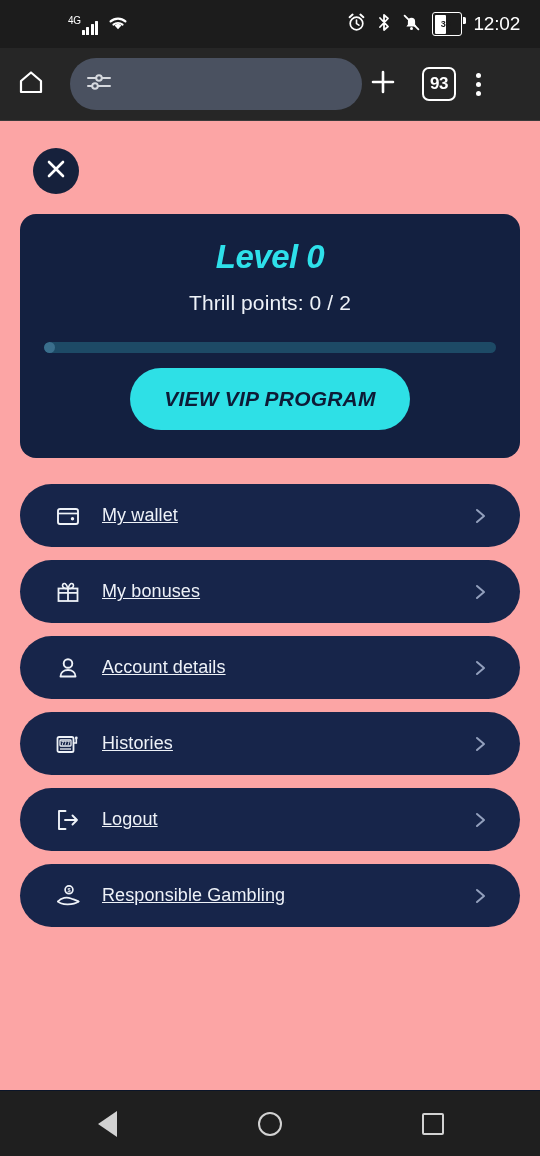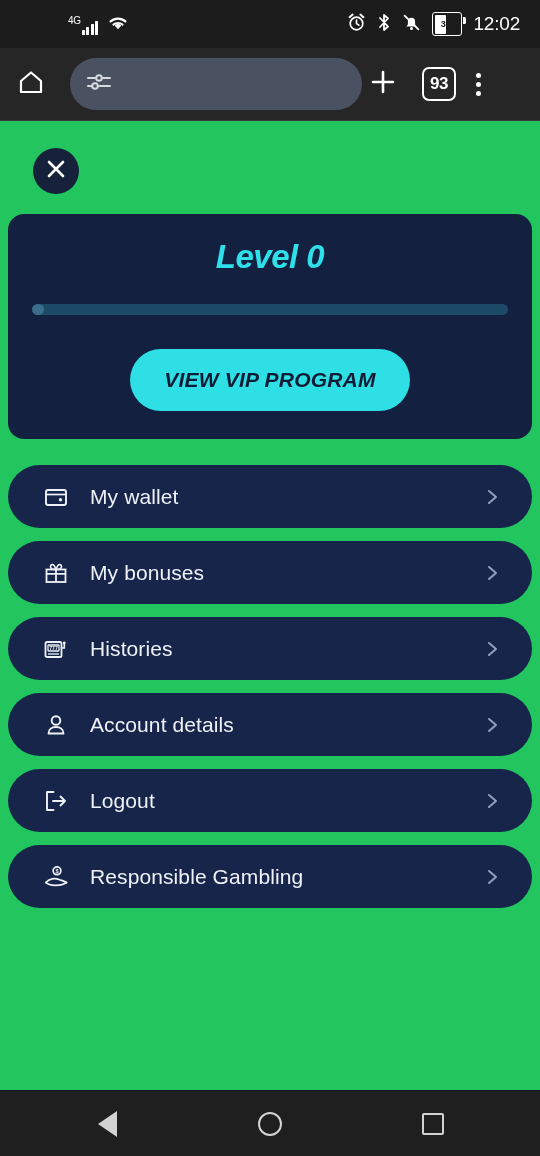--- a/index.html
+++ b/index.html
@@ -179,23 +179,23 @@
   .kebab span {
     width: 5px; height: 5px;
     background: #ffffff;
     border-radius: 50%;
   }
 
   
   .page {
     flex: 1 1 auto;
     position: relative;
-    background: #22c55e;
+    background: #fca5a5;
     overflow: hidden;
-    padding: 0 8px;
+    padding: 0 20px;
   }
 
   .close-btn {
     position: absolute;
     left: 33px;
     top: 27px;
     width: 46px;
     height: 46px;
     border-radius: 50%;
     background: #16213c;
@@ -242,21 +242,21 @@
     background: #3a6e8c;
   }
   .vip-desc {
     margin-top: 27px;
     font-size: 19.5px;
     color: #e6ebf3;
     line-height: 2.35;
     padding: 0 4px;
   }
   .vip-btn {
-    margin: 34px auto 0;
+    margin: 15px auto 0;
     display: block;
     width: 280px;
     height: 62px;
     border: none;
     border-radius: 31px;
     background: #2ee0e6;
     color: #0d1b36;
     font-family: "Liberation Sans", sans-serif;
     font-size: 21px;
     font-weight: bold;
@@ -285,23 +285,24 @@
   .menu-icon {
     flex: 0 0 auto;
     width: 28px;
     height: 28px;
     display: flex;
     align-items: center;
     justify-content: center;
   }
   .menu-label {
     flex: 1 1 auto;
-    font-size: 21px;
+    font-size: 18px;
     color: #eef2f8;
     letter-spacing: 0.1px;
+    text-decoration: underline;
   }
   .menu-chev {
     flex: 0 0 auto;
     display: flex;
     align-items: center;
     justify-content: center;
     width: 24px;
     height: 24px;
   }
 
@@ -433,20 +434,21 @@
     <div class="close-btn">
       <span>
         <svg width="22" height="22" viewBox="0 0 22 22">
           <path d="M4 4 L18 18 M18 4 L4 18" stroke="#fff" stroke-width="2.6" stroke-linecap="round"></path>
         </svg>
       </span>
     </div>
 
     <div class="vip-card">
       <div class="vip-level">Level 0</div>
+      <div class="vip-points">Thrill points: 0 / 2</div>
       <div class="progress-track">
         <div class="progress-fill" style="width: 2.5%;"></div>
       </div>
       <button class="vip-btn">VIEW VIP PROGRAM</button>
     </div>
 
     <div class="menu">
 
       <div class="menu-row">
         <span class="menu-icon">
@@ -467,20 +469,35 @@
       <div class="menu-row">
         <span class="menu-icon">
           <svg width="26" height="26" viewBox="0 0 26 26">
             <rect x="3.5" y="9.5" width="19" height="12.5" stroke="#eef2f8" stroke-width="1.8" fill="none"></rect>
             <path d="M3.5 13.8 H22.5 M13 9.5 V22" stroke="#eef2f8" stroke-width="1.8"></path>
             <path d="M13 9.5 C10 9.5 7.5 8.6 7.5 6.4 C7.5 4.9 9 4 10.3 4.7 C11.6 5.4 13 9.5 13 9.5 Z" stroke="#eef2f8" stroke-width="1.6" fill="none"></path>
             <path d="M13 9.5 C16 9.5 18.5 8.6 18.5 6.4 C18.5 4.9 17 4 15.7 4.7 C14.4 5.4 13 9.5 13 9.5 Z" stroke="#eef2f8" stroke-width="1.6" fill="none"></path>
           </svg>
         </span>
         <span class="menu-label">My bonuses</span>
+        <span class="menu-chev">
+          <svg width="20" height="20" viewBox="0 0 20 20">
+              <path d="M7 4 L14 10 L7 16" stroke="#93a0bd" stroke-width="2" fill="none" stroke-linecap="round" stroke-linejoin="round"></path>
+            </svg>
+        </span>
+      </div>
+
+      <div class="menu-row">
+        <span class="menu-icon">
+          <svg width="26" height="26" viewBox="0 0 26 26">
+            <circle cx="13" cy="8.5" r="4.3" stroke="#eef2f8" stroke-width="1.9" fill="none"></circle>
+            <path d="M5.5 21.5 C5.5 17.2 9 15 13 15 C17 15 20.5 17.2 20.5 21.5 Z" stroke="#eef2f8" stroke-width="1.9" fill="none" stroke-linejoin="round"></path>
+          </svg>
+        </span>
+        <span class="menu-label">Account details</span>
         <span class="menu-chev">
           <svg width="20" height="20" viewBox="0 0 20 20">
               <path d="M7 4 L14 10 L7 16" stroke="#93a0bd" stroke-width="2" fill="none" stroke-linecap="round" stroke-linejoin="round"></path>
             </svg>
         </span>
       </div>
 
       <div class="menu-row">
         <span class="menu-icon">
           <svg width="26" height="26" viewBox="0 0 26 26">
@@ -496,35 +513,20 @@
         <span class="menu-chev">
           <svg width="20" height="20" viewBox="0 0 20 20">
               <path d="M7 4 L14 10 L7 16" stroke="#93a0bd" stroke-width="2" fill="none" stroke-linecap="round" stroke-linejoin="round"></path>
             </svg>
         </span>
       </div>
 
       <div class="menu-row">
         <span class="menu-icon">
           <svg width="26" height="26" viewBox="0 0 26 26">
-            <circle cx="13" cy="8.5" r="4.3" stroke="#eef2f8" stroke-width="1.9" fill="none"></circle>
-            <path d="M5.5 21.5 C5.5 17.2 9 15 13 15 C17 15 20.5 17.2 20.5 21.5 Z" stroke="#eef2f8" stroke-width="1.9" fill="none" stroke-linejoin="round"></path>
-          </svg>
-        </span>
-        <span class="menu-label">Account details</span>
-        <span class="menu-chev">
-          <svg width="20" height="20" viewBox="0 0 20 20">
-              <path d="M7 4 L14 10 L7 16" stroke="#93a0bd" stroke-width="2" fill="none" stroke-linecap="round" stroke-linejoin="round"></path>
-            </svg>
-        </span>
-      </div>
-
-      <div class="menu-row">
-        <span class="menu-icon">
-          <svg width="26" height="26" viewBox="0 0 26 26">
             <path d="M10.5 4 H4 V22 H10.5" stroke="#eef2f8" stroke-width="1.9" fill="none" stroke-linecap="round" stroke-linejoin="round"></path>
             <path d="M10 13 H22 M17.5 8.5 L22 13 L17.5 17.5" stroke="#eef2f8" stroke-width="1.9" fill="none" stroke-linecap="round" stroke-linejoin="round"></path>
           </svg>
         </span>
         <span class="menu-label">Logout</span>
         <span class="menu-chev">
           <svg width="20" height="20" viewBox="0 0 20 20">
               <path d="M7 4 L14 10 L7 16" stroke="#93a0bd" stroke-width="2" fill="none" stroke-linecap="round" stroke-linejoin="round"></path>
             </svg>
         </span>

